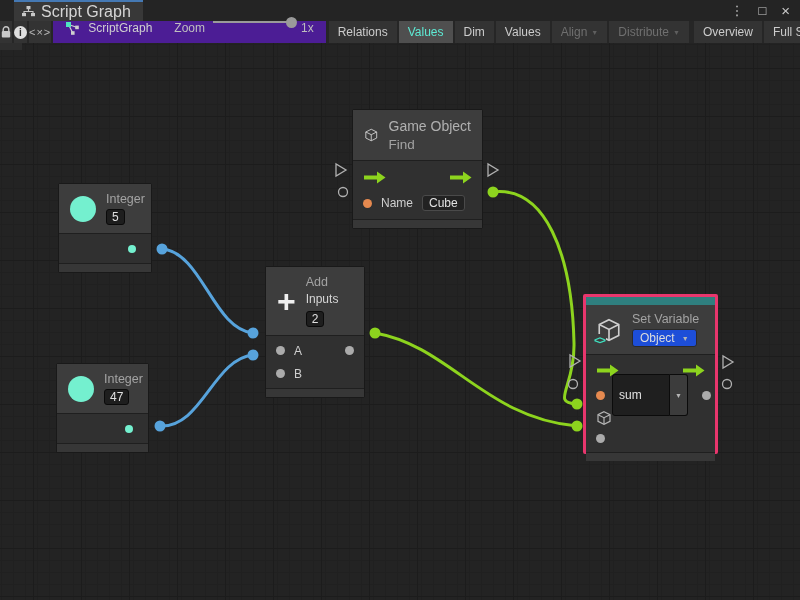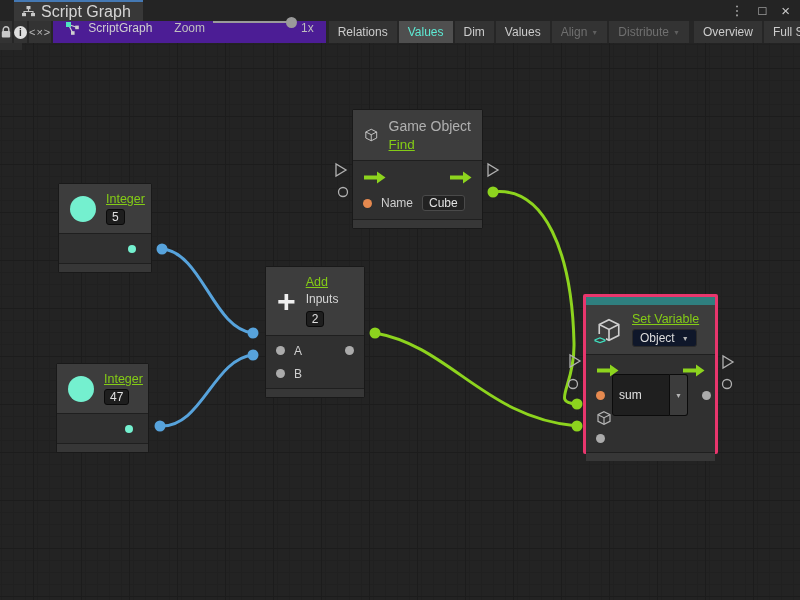--- a/index.html
+++ b/index.html
@@ -52,39 +52,39 @@
       linear-gradient(90deg, #202020 1px, transparent 1px);
     background-size:48px 48px, 48px 48px, 12px 12px, 12px 12px;
     background-position:33px 25px, 33px 25px, 1px 1px, 1px 1px; }
   .canvas-corner { position:absolute; left:0; top:0; width:22px; height:7px; background:#2e2e2e; }
 
   
   .node { position:absolute; background:#303030; border:1px solid #191919;
     border-radius:2px; color:#d6d6d6; }
   .n-head { background:#3d3d3d; display:flex; align-items:center; gap:10px; padding:8px 11px; }
   .head-col { display:flex; flex-direction:column; gap:3px; }
-  .n-title { font-size:12.5px; color:#84cc16; white-space:nowrap;text-decoration:underline; }
+  .n-title { font-size:12.5px; color:#a3a3a3; white-space:nowrap; }
   .n-cat { font-size:14px; color:#b0b0b0; white-space:nowrap; }
   .n-body { background:#303030; border-top:1px solid #1f1f1f; padding:3px 0; }
   .n-foot { background:#373737; border-top:1px solid #1f1f1f; height:9px; }
   .p-row { display:flex; align-items:center; gap:9px; padding:0 10px; height:23px; font-size:12px; color:#cfcfcf; }
   .spacer { flex:1; }
 
   .value-box { background:#1e1e1e; border:1px solid #0a0a0a; border-radius:3px;
     color:#e0e0e0; font-size:12px; padding:0px 5px; align-self:flex-start; min-width:14px; text-align:center; }
   .field { background:#222222; border:1px solid #4a4a4a; border-radius:3px;
     color:#e2e2e2; font-size:12px; padding:0px 6px; }
   .mint-circle { width:26px; height:26px; border-radius:50%; background:#74f0cf; flex:none; }
   .dot { width:9px; height:9px; border-radius:50%; flex:none; }
   .dot.gray { background:#ababab; }
   .dot.orange { background:#e5894f; }
   .dot.mint { width:8px; height:8px; background:#74f0cf; }
   .plus-glyph { font-size:32px; font-weight:bold; color:#efefef; line-height:26px; flex:none; }
 
-  .dropdown { background:#0f172a; border:1px solid #2a2a2a; border-radius:3px;
+  .dropdown { background:#1d4ed8; border:1px solid #2a2a2a; border-radius:3px;
     display:flex; align-items:center; gap:7px; padding:1px 7px; font-size:12px;
     color:#dcdcdc; align-self:flex-start; }
   .dd-small { font-size:7px; color:#b5b5b5; }
 
   .combo { display:flex; align-items:stretch; }
   .combo-text { width:58px; background:#1f1f1f; border:1px solid #0b0b0b;
     border-radius:3px 0 0 3px; padding:13px 6px; font-size:12px; color:#e0e0e0; }
   .combo-arrow { width:18px; background:#3c3c3c; border:1px solid #0b0b0b; border-left:none;
     border-radius:0 3px 3px 0; display:flex; align-items:center; justify-content:center; }
 

